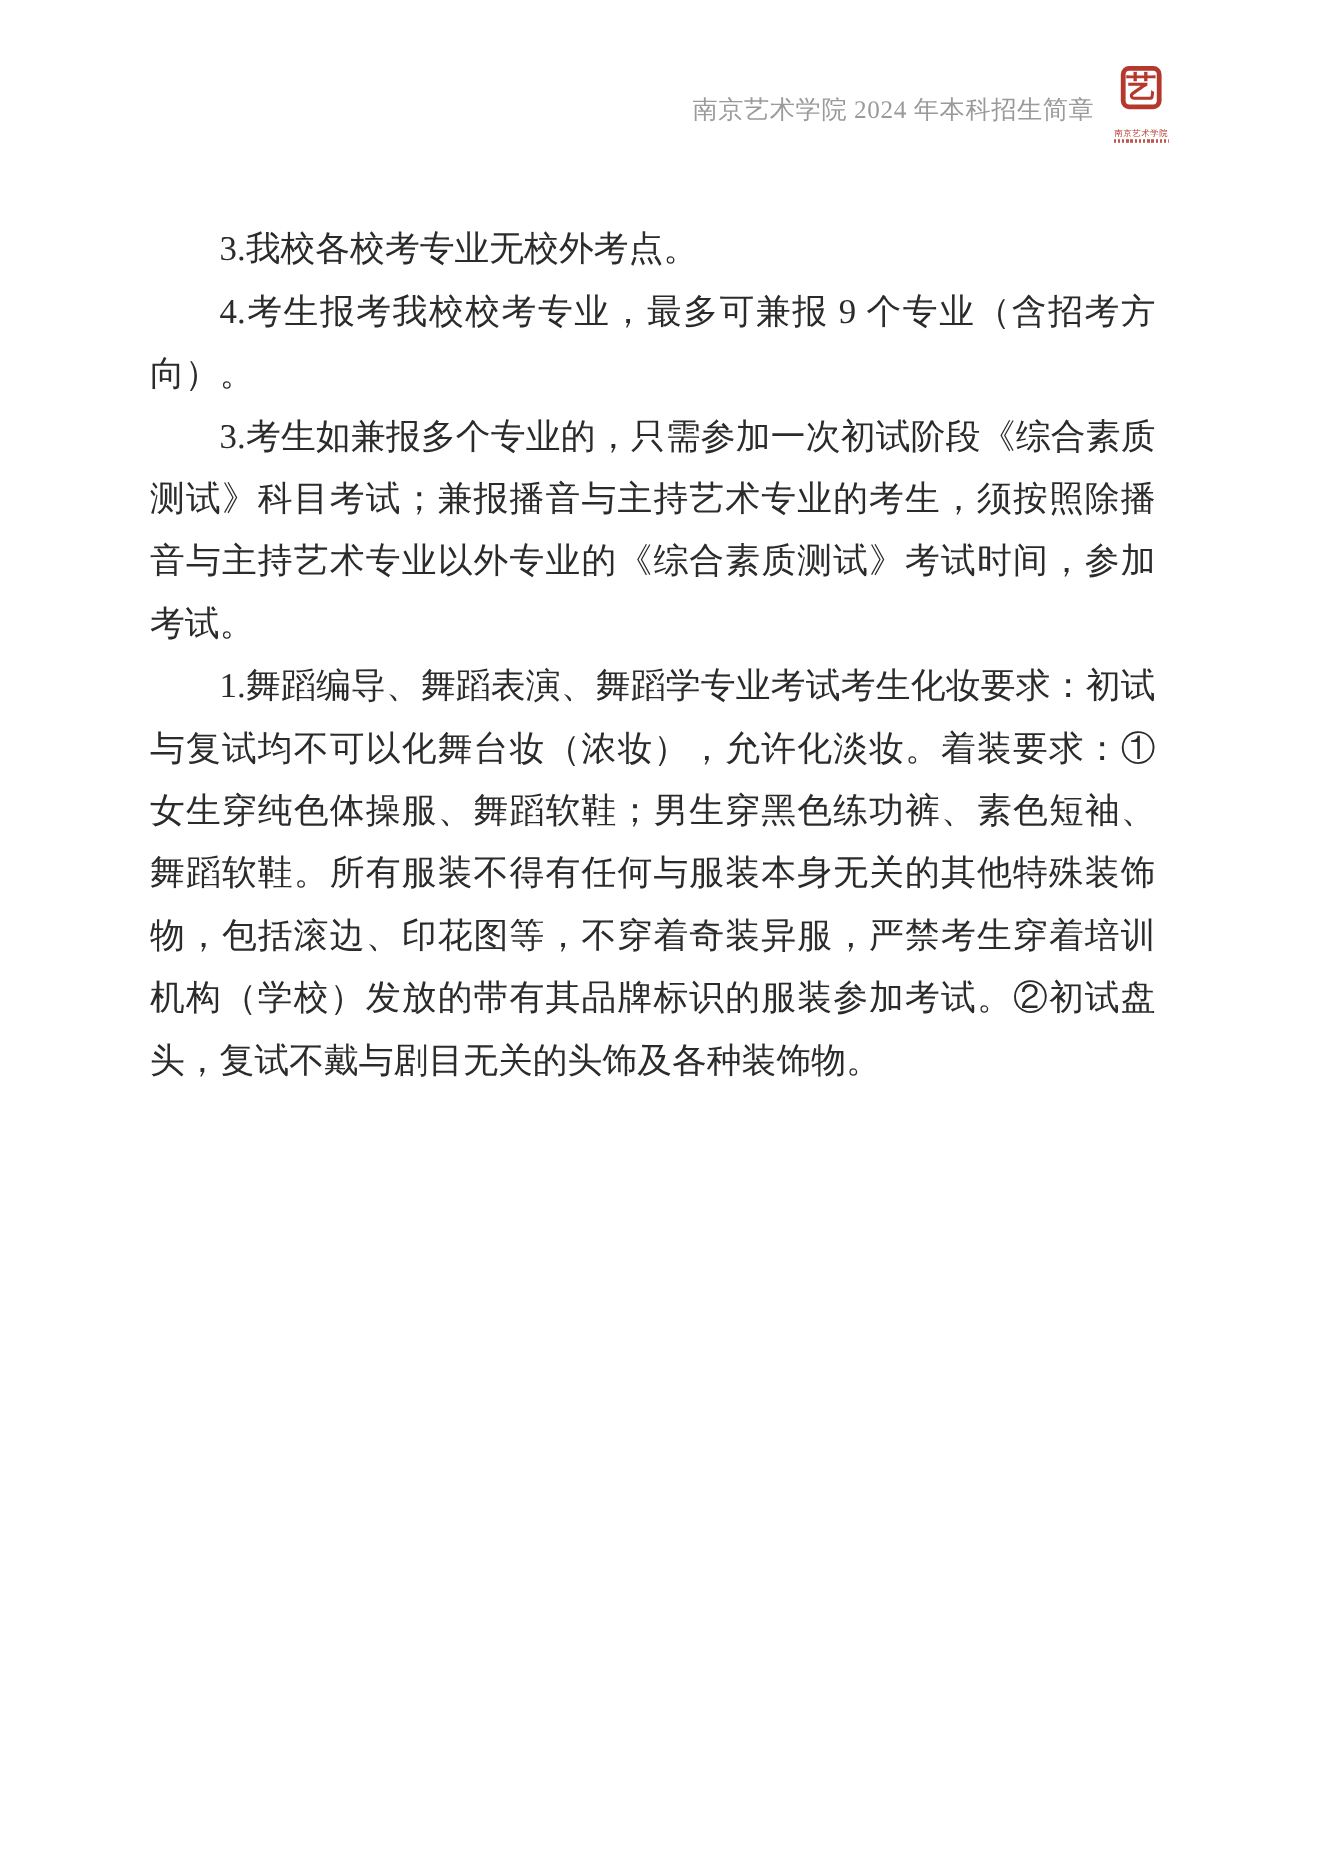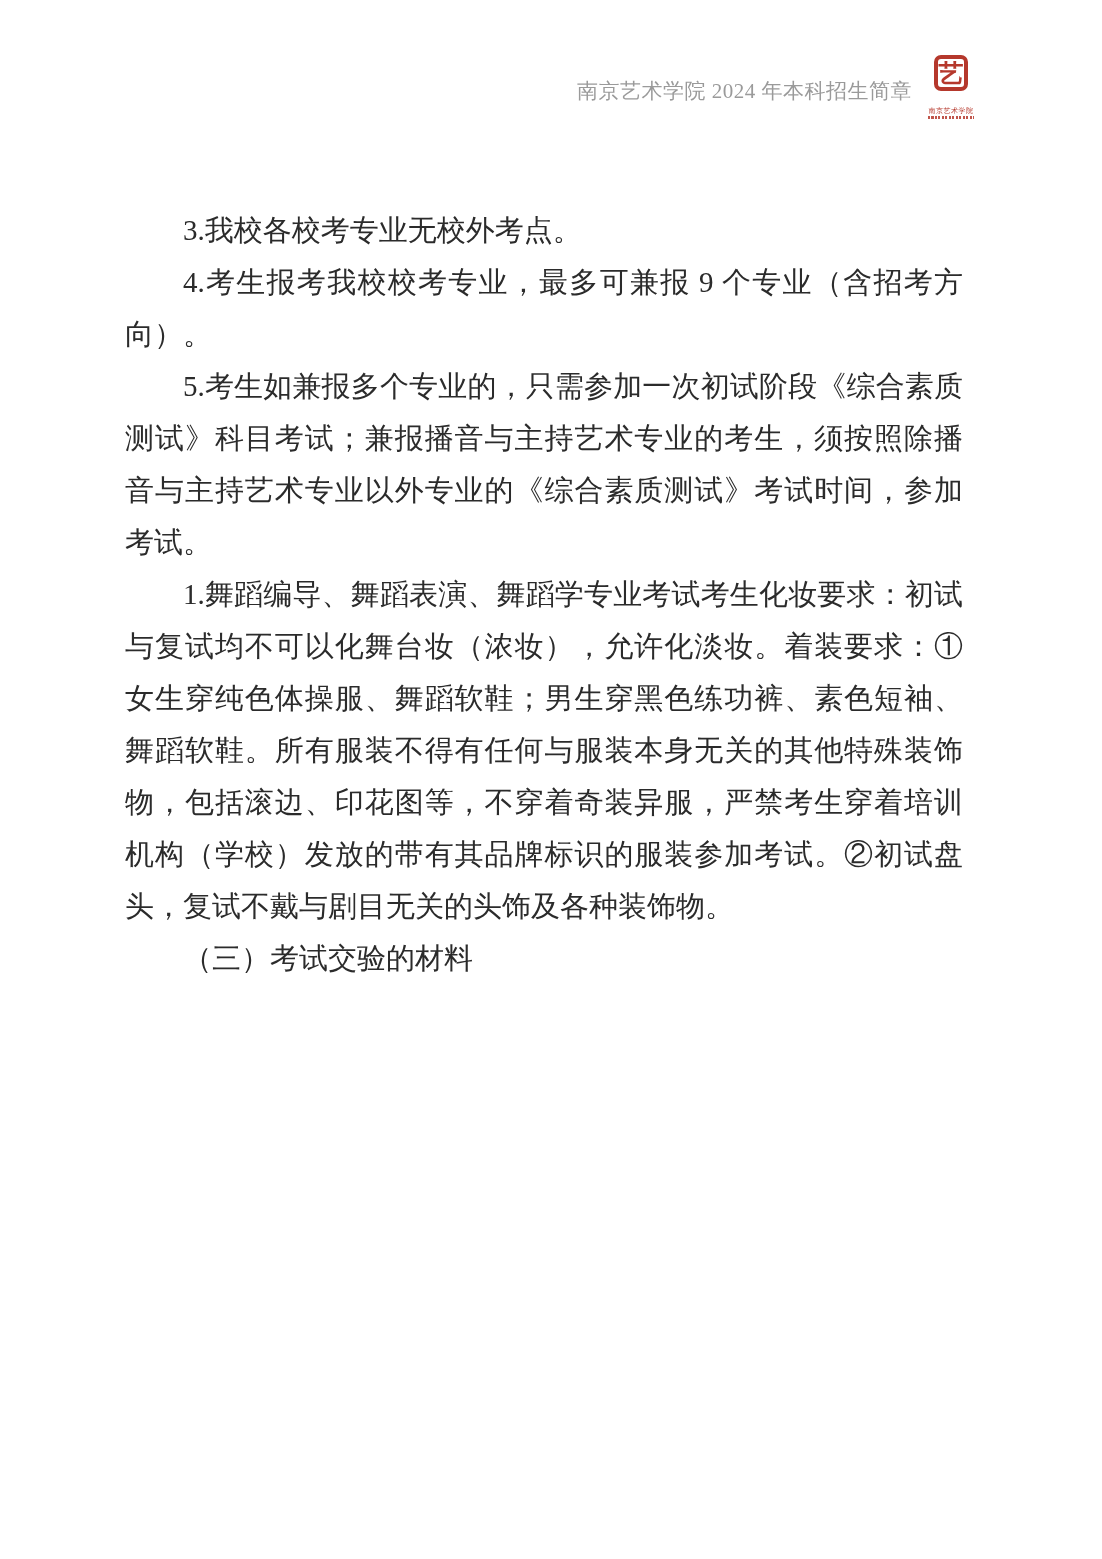--- a/index.html
+++ b/index.html
@@ -67,21 +67,21 @@
     background: repeating-linear-gradient(
       90deg,
       var(--seal-color, #b5382c) 0, var(--seal-color, #b5382c) 2px,
       transparent 2px, transparent 3.5px);
     opacity: 0.85;
   }
 
   
   .doc-body {
     position: absolute;
-    top: 204px;
+    top: 182px;
     left: 125px;
     width: 838px;
     font-size: 29px;
     line-height: 52px;
     color: #2b2b2b;
     text-align: justify;
   }
   .doc-body p.para {
     margin: 0;
     padding: 0;
@@ -102,19 +102,18 @@
       </div>
       <div class="seal-caption">南京艺术学院</div>
       <div class="seal-subline"></div>
     </div>
   </header>
 
   <main class="doc-body">
     <div>
         <p class="para">3.我校各校考专业无校外考点。</p>
         <p class="para">4.考生报考我校校考专业，最多可兼报 9 个专业（含招考方向）。</p>
-        <p class="para">5.考生如兼报多个专业的，只需参加一次初试阶段《综合素质测试》科目考试；兼报播音与主持艺术专业的考生，须按照除播音与主持艺术专业以外专业的《综合素质测试》考试时间，参加考试。</p>
+        <p class="para">3.考生如兼报多个专业的，只需参加一次初试阶段《综合素质测试》科目考试；兼报播音与主持艺术专业的考生，须按照除播音与主持艺术专业以外专业的《综合素质测试》考试时间，参加考试。</p>
         <p class="para">1.舞蹈编导、舞蹈表演、舞蹈学专业考试考生化妆要求：初试与复试均不可以化舞台妆（浓妆），允许化淡妆。着装要求：①女生穿纯色体操服、舞蹈软鞋；男生穿黑色练功裤、素色短袖、舞蹈软鞋。所有服装不得有任何与服装本身无关的其他特殊装饰物，包括滚边、印花图等，不穿着奇装异服，严禁考生穿着培训机构（学校）发放的带有其品牌标识的服装参加考试。②初试盘头，复试不戴与剧目无关的头饰及各种装饰物。</p>
       </div>
-    <p class="para">（三）考试交验的材料</p>
   </main>
 
 </div>
 
 </body></html>

